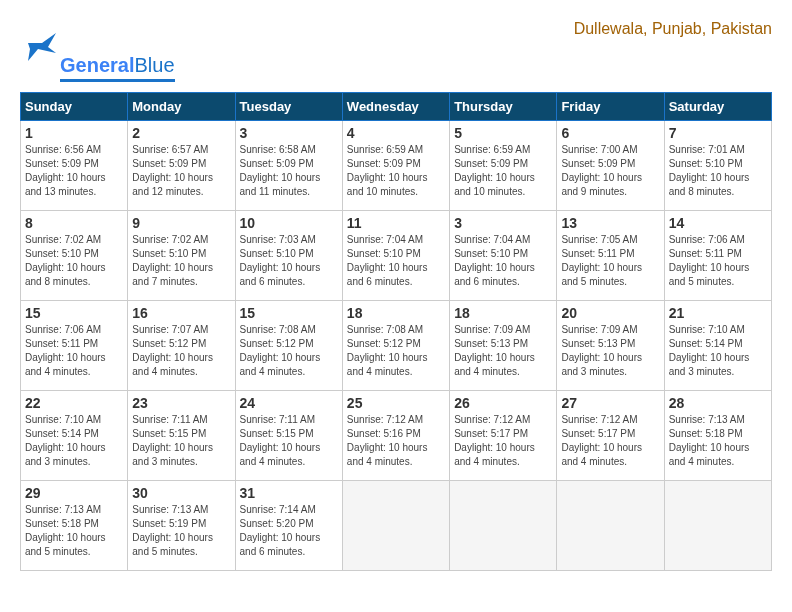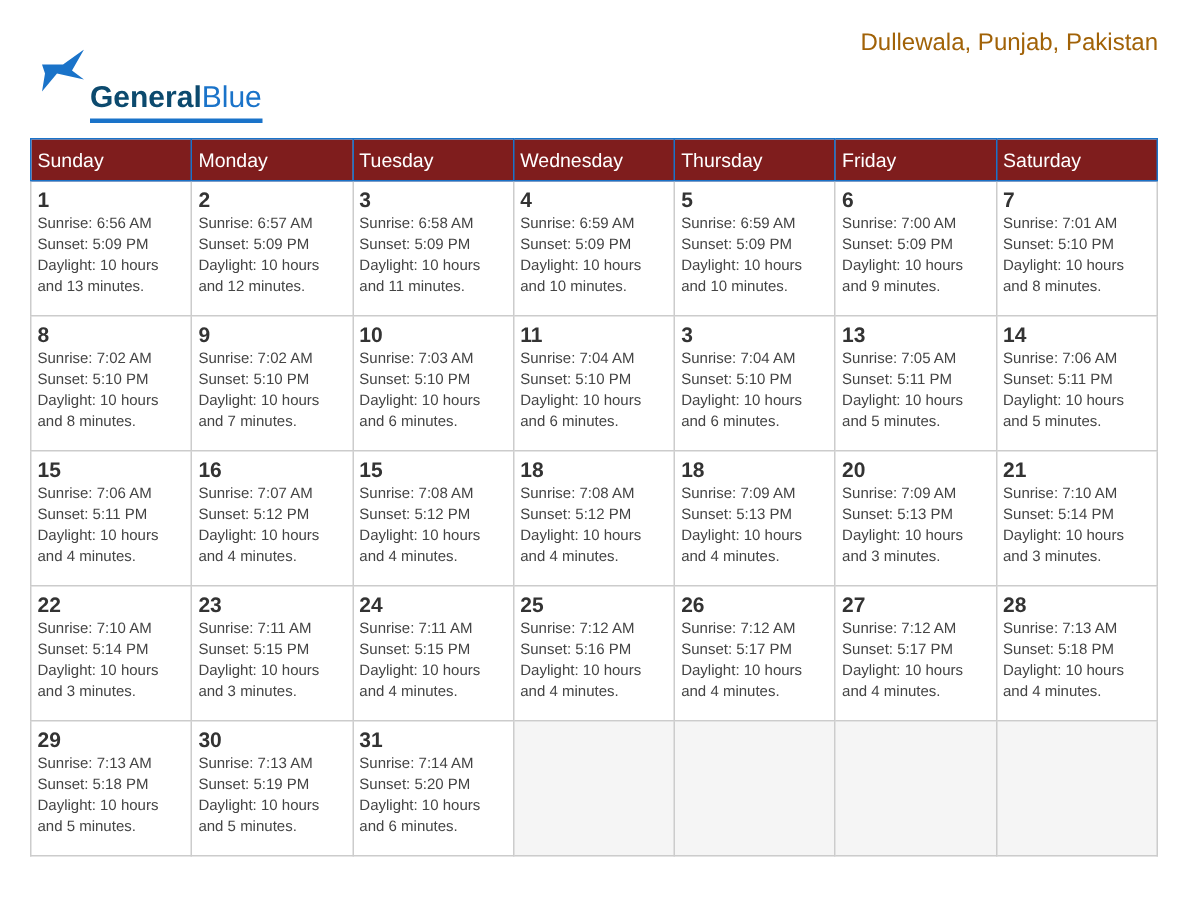--- a/index.html
+++ b/index.html
@@ -27,26 +27,26 @@
     .subtitle {
       font-size: 16px;
       color: #a16207;
     }
     .calendar {
       width: 100%;
       border-collapse: collapse;
       font-size: 11px;
     }
     .calendar th {
-      background-color: #7f1d1d;
+      background-color: #0c4a6e;
       color: white;
       padding: 6px 4px;
       text-align: left;
       font-size: 13px;
-      font-weight: normal;
+      font-weight: bold;
       border: 1px solid #1a73c9;
     }
     .calendar td {
       border: 1px solid #ccc;
       vertical-align: top;
       padding: 4px 4px;
       width: 14.28%;
       height: 90px;
       color: #333;
       background: #fff;
@@ -89,21 +89,21 @@
 <div class="header-section">
   <div class="logo-wrapper">
     <div class="logo-icon">
       <svg width="36" height="36" viewBox="0 0 36 36">
 
         <polygon points="8,10 22,10 36,0 28,14 36,20 18,16 8,28 10,16" fill="#1a73c9"></polygon>
       </svg>
     </div>
     <div>
       <div style="display:flex; align-items:baseline;">
-        <span style="font-size:20px; font-weight:bold; color:#0c4a6e;">General</span>
+        <span style="font-size:20px; font-weight:bold; color:#3b82f6;">General</span>
         <span style="font-size:20px; font-weight:normal; color:#1a73c9;margin-top:34px;">Blue</span>
       </div>
       <div class="logo-underline"></div>
     </div>
   </div>
   <div class="title-section">
     <div class="subtitle">Dullewala, Punjab, Pakistan</div>
   </div>
 </div>
 

